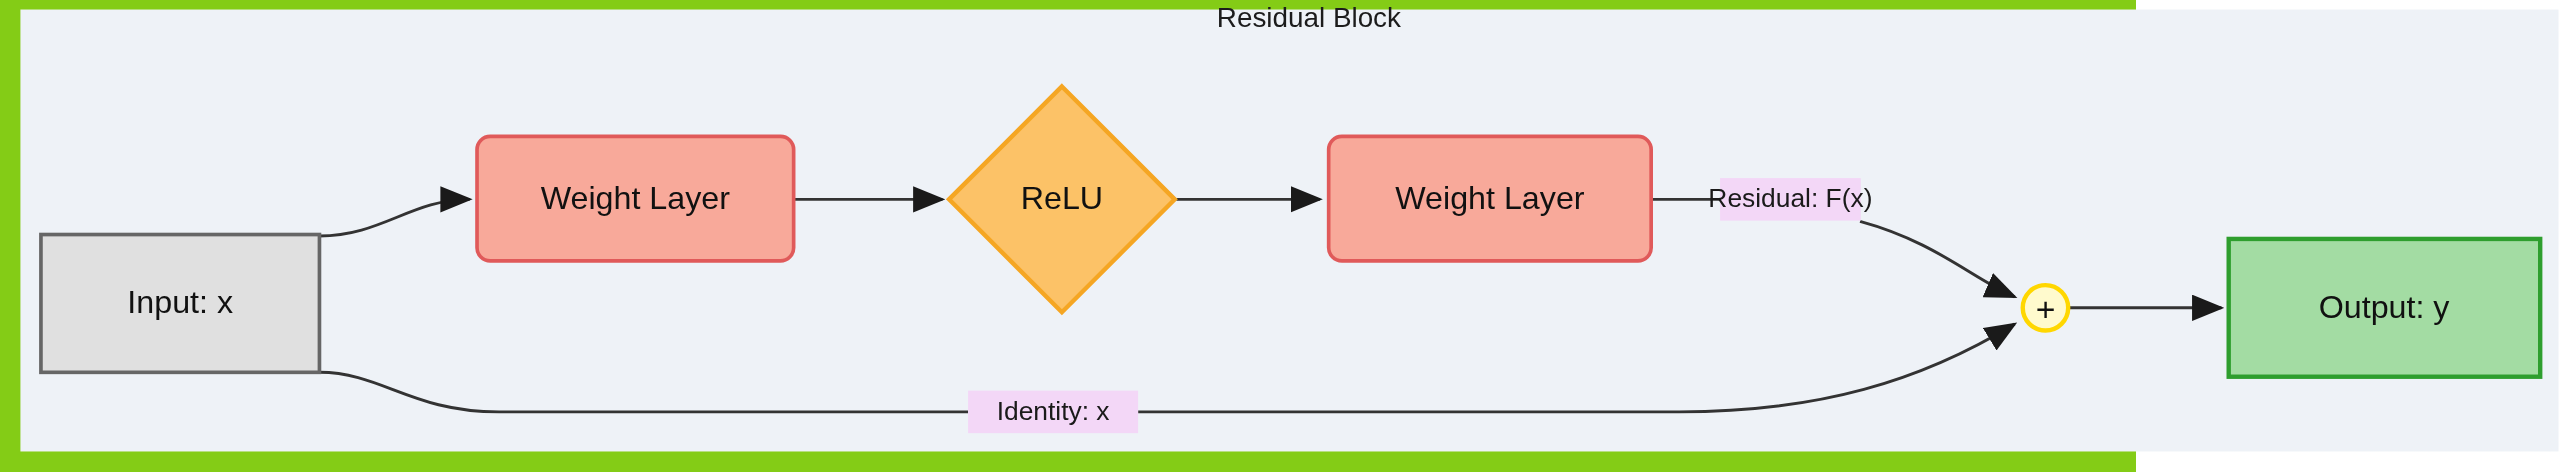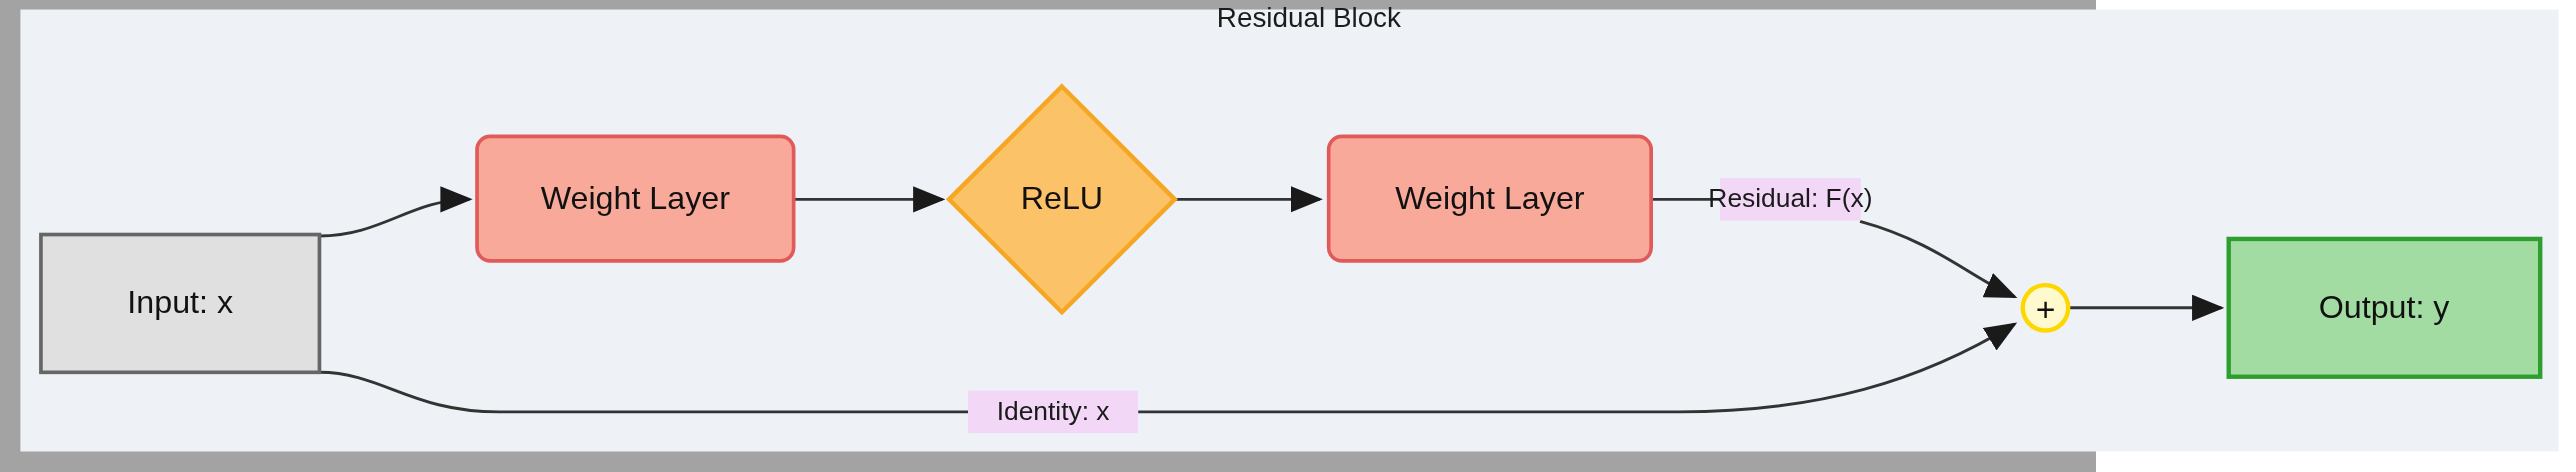--- a/index.html
+++ b/index.html
@@ -10,21 +10,22 @@
   body {
     width: 2576px;
     height: 472px;
     font-family: "Liberation Sans", sans-serif;
     overflow: hidden;
   }
   #stage {
     position: relative;
     width: 2096px;
     height: 472px;
-    background: #a3a3a3;
+    background: #84cc16;
+    padding-left: 40px;
   }
   #diagram-svg {
     position: absolute;
     inset: 0;
     width: 2576px;
     height: 472px;
     display: block;
   }
   .node-label {
     font-family: "Liberation Sans", sans-serif;

